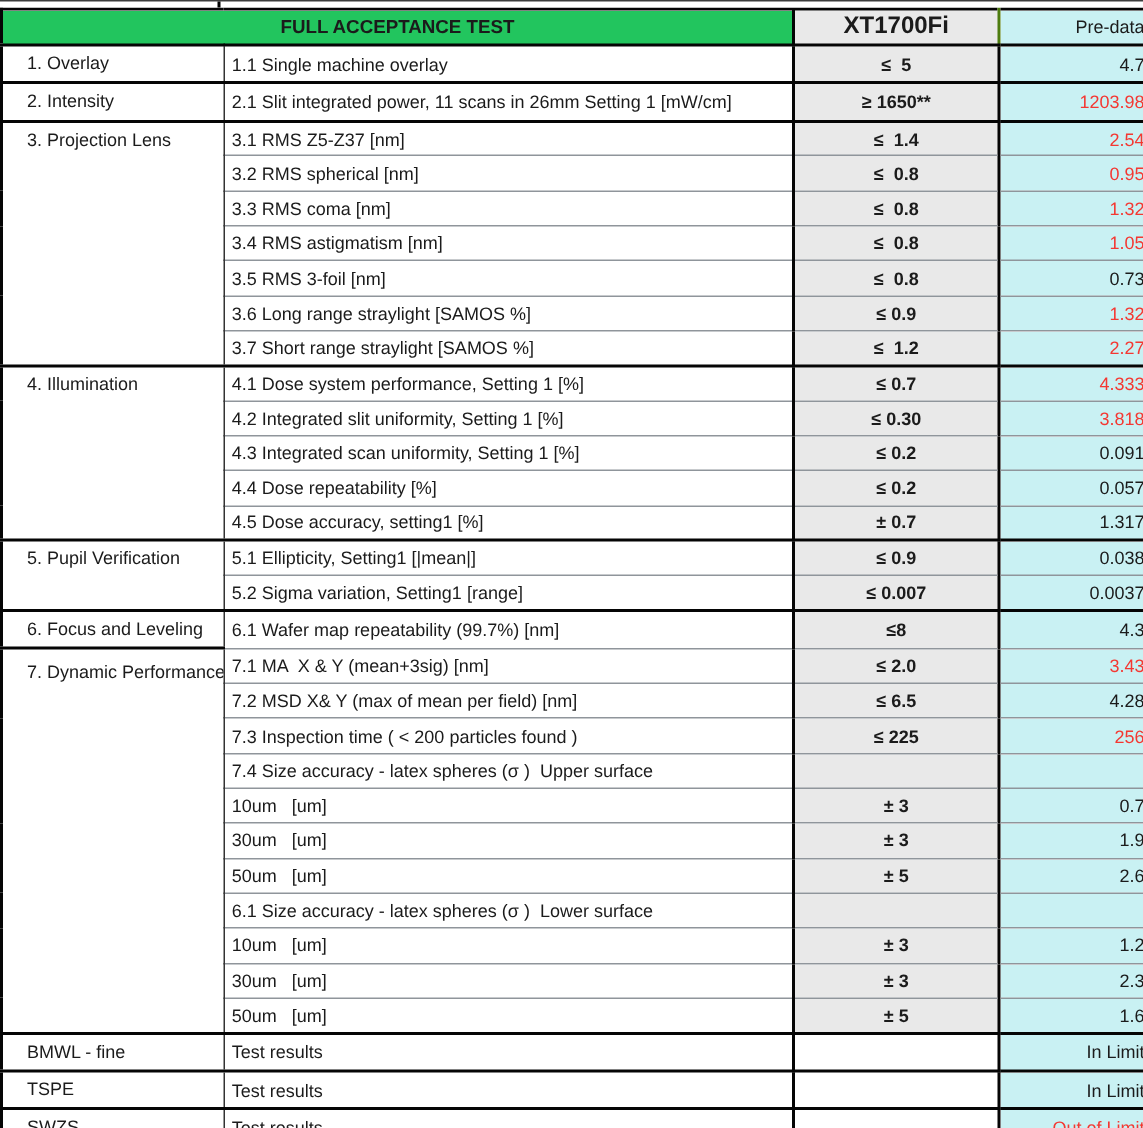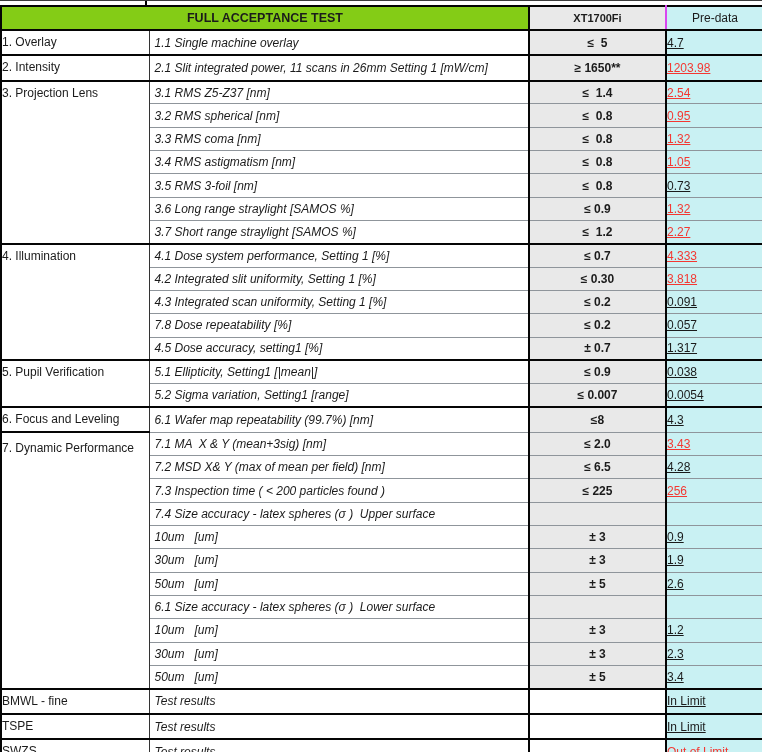--- a/index.html
+++ b/index.html
@@ -23,45 +23,44 @@
   .rt tr.header-row{height:24px;}
   .rt td{
     padding:0;font-size:12px;line-height:14px;color:var(--text);
     border-bottom:1px solid #8f959b;overflow:hidden;vertical-align:middle;
   }
   .rt tr.sec-end td{border-bottom:2px solid #050505;}
   .rt tr.header-row td{border-bottom:2px solid #050505;}
   .rt tr.last td{border-bottom:0;}
   .rt tr.last td.cat{border-bottom:0;}
   td.cat{
-    text-align:left;padding-left:0;vertical-align:top;line-height:23.3px;
+    text-align:left;padding-left:16px;vertical-align:top;line-height:23.3px;
     white-space:pre;border-right:1px solid #333;border-bottom:2px solid #050505;
   }
   td.cat.cat-dyn{padding-top:4px;margin-left:16px;}
   td.desc{
     text-align:left;padding-left:5px;white-space:pre;
     border-right:2px solid #050505;
-    font-style:italic;
   }
   td.spec{
     text-align:center;font-weight:bold;white-space:pre;
     background:var(--spec-bg);border-right:2px solid #050505;
   }
   td.spec.plain{background:#fff;}
-  td.val{text-align:left;background:var(--pre-data-bg);text-decoration:underline;}
+  td.val{text-align:right;background:var(--pre-data-bg);}
   td.val.fail{color:var(--fail-text);}
   td.h-title{
     text-align:center;font-weight:bold;font-size:12.5px;
-    border-right:2px solid #050505;background:#84cc16;
+    border-right:2px solid #050505;background:#22c55e;
   }
   td.h-machine{
-    text-align:center;font-weight:bold;font-size:11px;
-    background:var(--spec-bg);border-right:2px solid #d946ef;
-  }
-  td.h-data{text-align:center;background:var(--pre-data-bg);}
+    text-align:center;font-weight:bold;font-size:16px;
+    background:var(--spec-bg);border-right:2px solid #4d7c0f;
+  }
+  td.h-data{text-align:right;background:var(--pre-data-bg);}
 </style>
 </head>
 <body>
 
 <div class="wrap">
   <div class="top-strip">
     <div class="vline"></div>
   </div>
 
   <table class="rt">
@@ -140,40 +139,40 @@
       <td class="desc">4.2 Integrated slit uniformity, Setting 1 [%]</td>
       <td class="spec">≤ 0.30</td>
       <td class="val fail">3.818</td>
     </tr>
     <tr>
       <td class="desc">4.3 Integrated scan uniformity, Setting 1 [%]</td>
       <td class="spec">≤ 0.2</td>
       <td class="val">0.091</td>
     </tr>
     <tr>
-      <td class="desc">7.8 Dose repeatability [%]</td>
+      <td class="desc">4.4 Dose repeatability [%]</td>
       <td class="spec">≤ 0.2</td>
       <td class="val">0.057</td>
     </tr>
     <tr class="sec-end">
       <td class="desc">4.5 Dose accuracy, setting1 [%]</td>
       <td class="spec">± 0.7</td>
       <td class="val">1.317</td>
     </tr>
 
     <tr>
       <td class="cat" rowspan="2">5. Pupil Verification</td>
       <td class="desc">5.1 Ellipticity, Setting1 [|mean|]</td>
       <td class="spec">≤ 0.9</td>
       <td class="val">0.038</td>
     </tr>
     <tr class="sec-end">
       <td class="desc">5.2 Sigma variation, Setting1 [range]</td>
       <td class="spec">≤ 0.007</td>
-      <td class="val">0.0054</td>
+      <td class="val">0.0037</td>
     </tr>
 
     <tr>
       <td class="cat">6. Focus and Leveling</td>
       <td class="desc">6.1 Wafer map repeatability (99.7%) [nm]</td>
       <td class="spec">≤8</td>
       <td class="val">4.3</td>
     </tr>
 
     <tr>
@@ -193,21 +192,21 @@
       <td class="val fail">256</td>
     </tr>
     <tr>
       <td class="desc">7.4 Size accuracy - latex spheres (σ )  Upper surface</td>
       <td class="spec"></td>
       <td class="val"></td>
     </tr>
     <tr>
       <td class="desc">10um   [um]</td>
       <td class="spec">± 3</td>
-      <td class="val">0.9</td>
+      <td class="val">0.7</td>
     </tr>
     <tr>
       <td class="desc">30um   [um]</td>
       <td class="spec">± 3</td>
       <td class="val">1.9</td>
     </tr>
     <tr>
       <td class="desc">50um   [um]</td>
       <td class="spec">± 5</td>
       <td class="val">2.6</td>
@@ -223,21 +222,21 @@
       <td class="val">1.2</td>
     </tr>
     <tr>
       <td class="desc">30um   [um]</td>
       <td class="spec">± 3</td>
       <td class="val">2.3</td>
     </tr>
     <tr class="sec-end">
       <td class="desc">50um   [um]</td>
       <td class="spec">± 5</td>
-      <td class="val">3.4</td>
+      <td class="val">1.6</td>
     </tr>
 
     <tr class="sec-end">
       <td class="cat">BMWL - fine</td>
       <td class="desc">Test results</td>
       <td class="spec plain"></td>
       <td class="val">In Limit</td>
     </tr>
     <tr class="sec-end">
       <td class="cat">TSPE</td>

